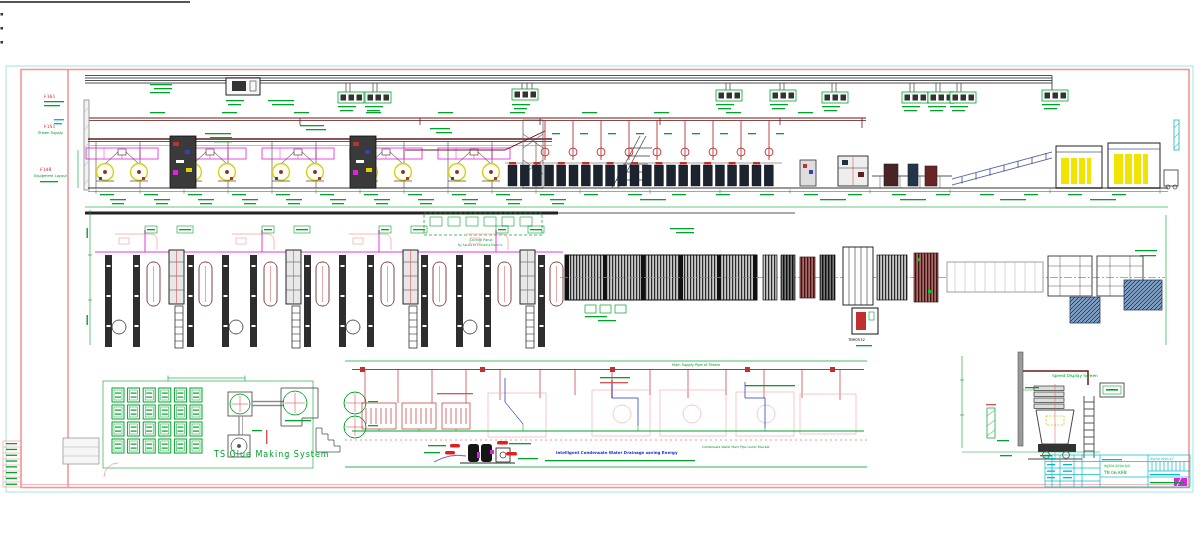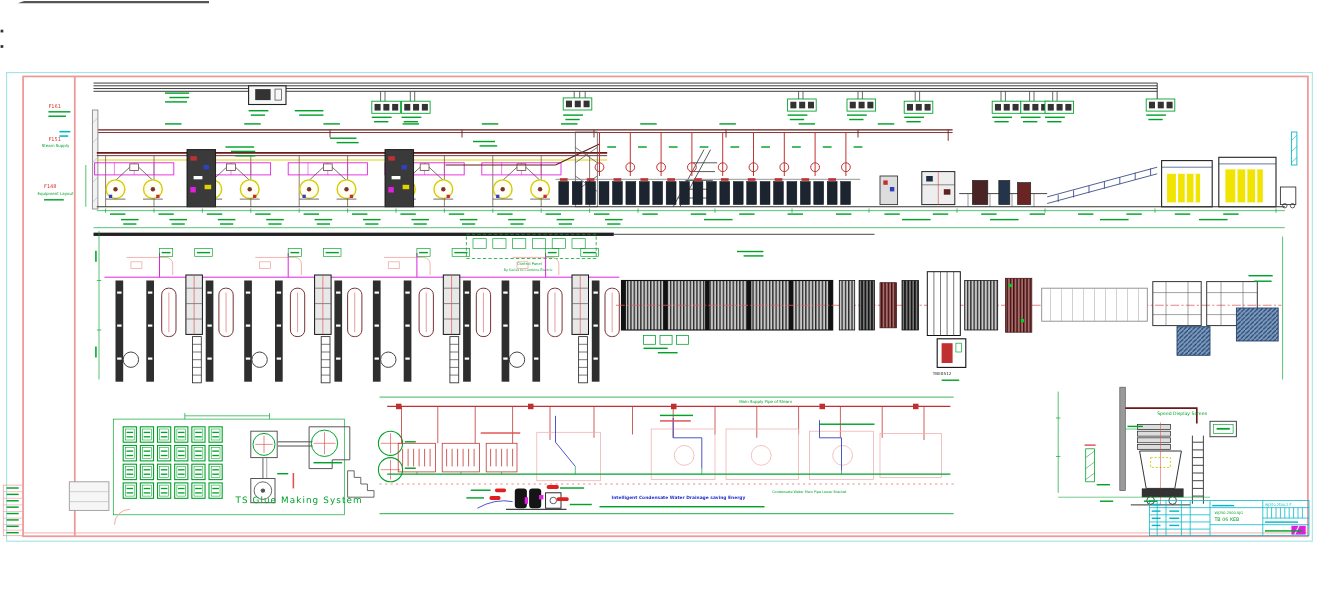--- a/index.html
+++ b/index.html
@@ -1,17 +1,17 @@
 <!DOCTYPE html>
 <html><head>
 <meta charset="utf-8">
 <style>
   html,body{margin:0;padding:0;background:#fff;}
   .stage{position:relative;width:1200px;height:557px;background:#ffffff;overflow:hidden;
-         font-family:"DejaVu Sans", sans-serif;border-radius:29px;}
+         font-family:"DejaVu Sans", sans-serif;}
   svg{position:absolute;left:0;top:0;}
   text{font-family:"DejaVu Sans", sans-serif;}
   .tg{fill:#00a22a;}
   .tr{fill:#e03030;}
   .tb{fill:#2030d0;font-weight:bold;}
   .tc{fill:#00b8c8;}
   .tk{fill:#222;}
 </style>
 </head>
 <body>

